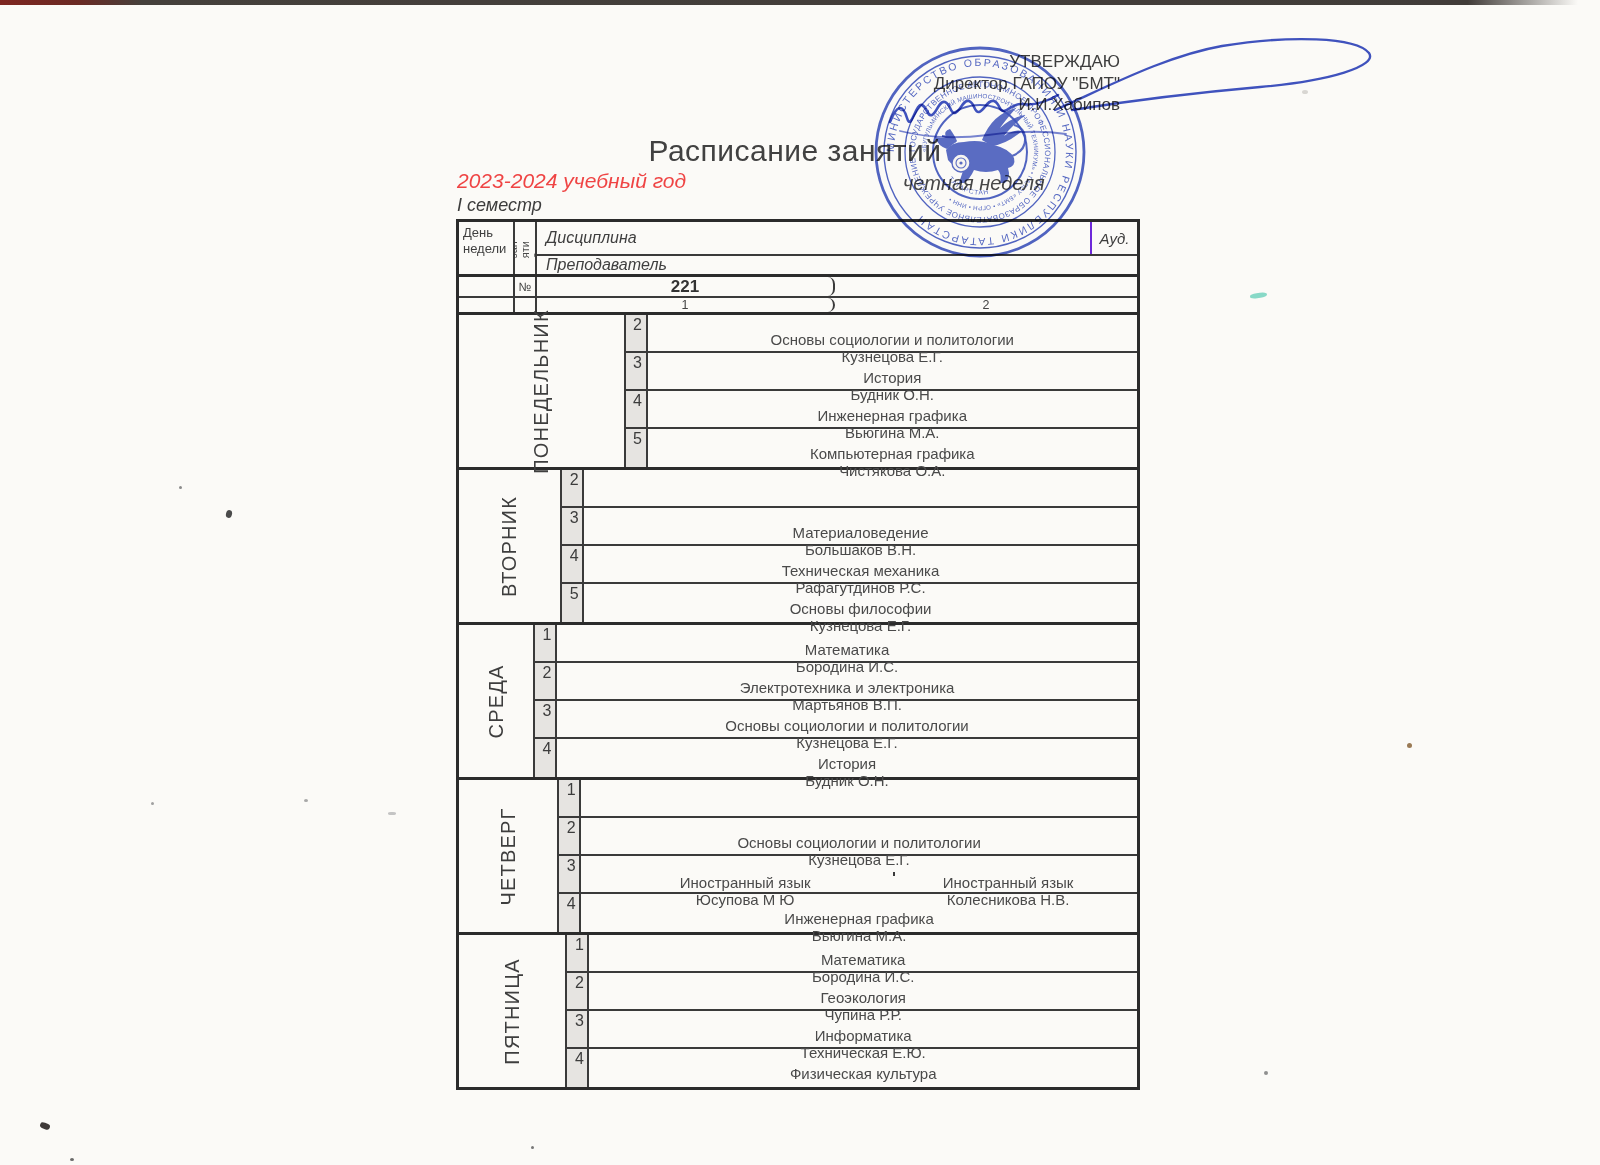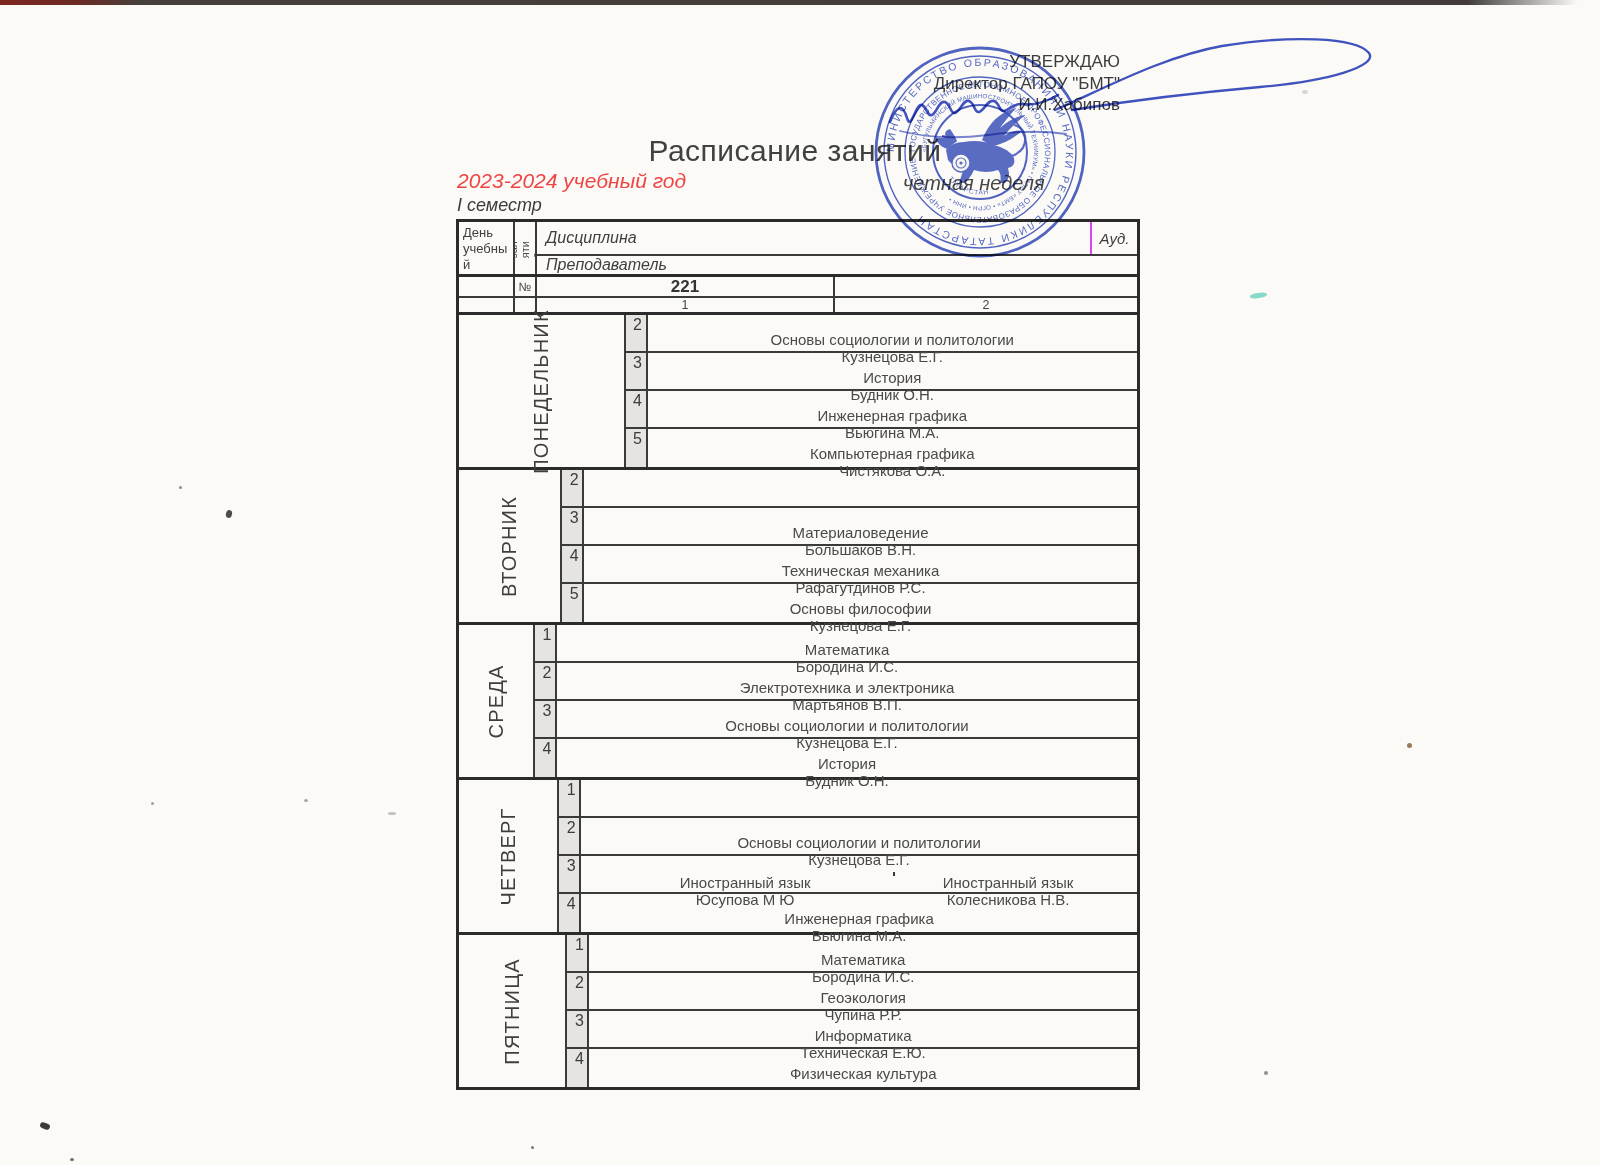--- a/index.html
+++ b/index.html
@@ -25,27 +25,27 @@
     position:absolute;left:456px;top:219px;width:684px;box-sizing:border-box;
     border:3px solid var(--thick);
   }
   .schedule *{box-sizing:border-box;}
   .hdr{display:flex;height:55px;border-bottom:3px solid var(--thick);}
   .hday{flex:0 0 56px;border-right:2px solid var(--line);padding:3px 4px;font-size:13px;line-height:1.22;color:#3f3f3f;overflow-wrap:anywhere;}
   .hlesson{flex:0 0 22px;border-right:2px solid var(--line);display:flex;align-items:center;justify-content:center;overflow:hidden;}
   .vtext{transform:rotate(-90deg);width:46px;font-size:11px;line-height:1.05;color:#4a4a4a;text-align:left;overflow-wrap:anywhere;}
   .hright{flex:1;display:flex;flex-direction:column;}
   .hdisc{height:45px;border-bottom:2px solid var(--line);display:flex;align-items:center;padding-left:9px;font-style:italic;font-size:16px;color:#3f3f3f;position:relative;}
-  .haud{position:absolute;right:0;top:0;height:100%;width:47px;border-left:2px solid #d946ef;display:flex;align-items:center;justify-content:center;font-style:italic;font-size:15px;color:#3f3f3f;}
+  .haud{position:absolute;right:0;top:0;height:100%;width:47px;border-left:2px solid #6d28d9;display:flex;align-items:center;justify-content:center;font-style:italic;font-size:15px;color:#3f3f3f;}
   .hteach{flex:1;display:flex;align-items:center;padding-left:9px;font-style:italic;font-size:16px;color:#3f3f3f;}
   .hnumrow{display:flex;height:21px;border-bottom:2px solid var(--line);}
   .hsubrow{display:flex;height:17px;border-bottom:3px solid var(--thick);}
   .c-day{flex:0 0 56px;border-right:2px solid var(--line);}
   .c-no{flex:0 0 22px;border-right:2px solid var(--line);display:flex;align-items:center;justify-content:center;font-size:12px;color:#444;}
-  .c-grp{flex:0 0 298px;border-right:2px solid var(--line);display:flex;align-items:center;justify-content:center;}
+  .c-grp{flex:0 0 298px;border-right:2px solid var(--line);display:flex;align-items:center;justify-content:center;border-radius:7px;}
   .c-rest{flex:1;}
   .grp{font-weight:bold;font-size:17px;color:#333;}
   .subn{font-size:12.5px;color:#444;}
   .dblock{display:flex;border-bottom:3px solid var(--thick);}
   .dblock:last-child{border-bottom:none;}
   .dcell{flex:0 0 56px;border-right:2px solid var(--line);display:flex;align-items:center;justify-content:center;}
   .dlabel{transform:rotate(-90deg);white-space:nowrap;font-size:20px;letter-spacing:1.2px;color:#3e3e3e;}
   .drows{flex:1;display:flex;flex-direction:column;}
   .prow{display:flex;height:38px;border-bottom:2px solid var(--line);}
   .prow:last-child{border-bottom:none;}
@@ -76,21 +76,21 @@
   </div>
 
   <div class="title">Расписание занятий</div>
   <div class="year">2023-2024 учебный год</div>
   <div class="sem">I семестр</div>
   <div class="week">четная неделя</div>
 
   <div class="schedule">
 
     <div class="hdr">
-      <div class="hday">День учебный</div>
+      <div class="hday">День недели</div>
       <div class="hlesson">
         <div class="vtext">занятие</div>
       </div>
       <div class="hright">
         <div class="hdisc">
           <span>Дисциплина</span>
           <span class="haud">Ауд.</span>
         </div>
         <div class="hteach">Преподаватель</div>
       </div>

